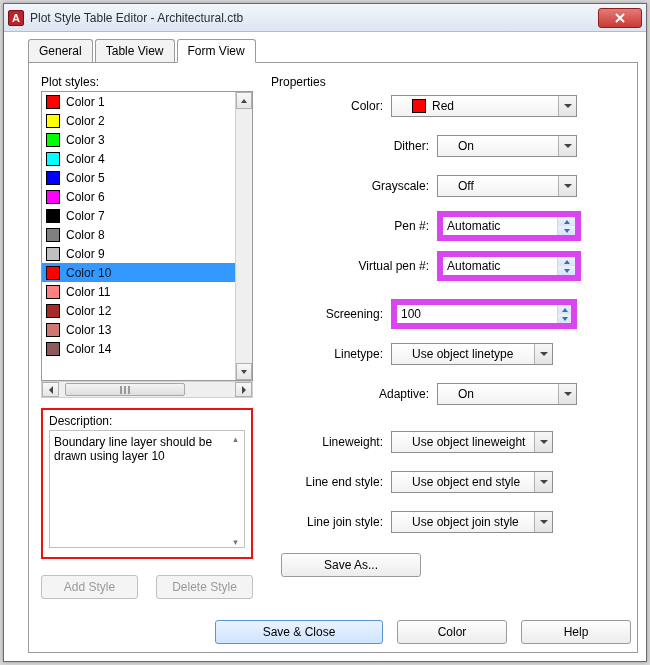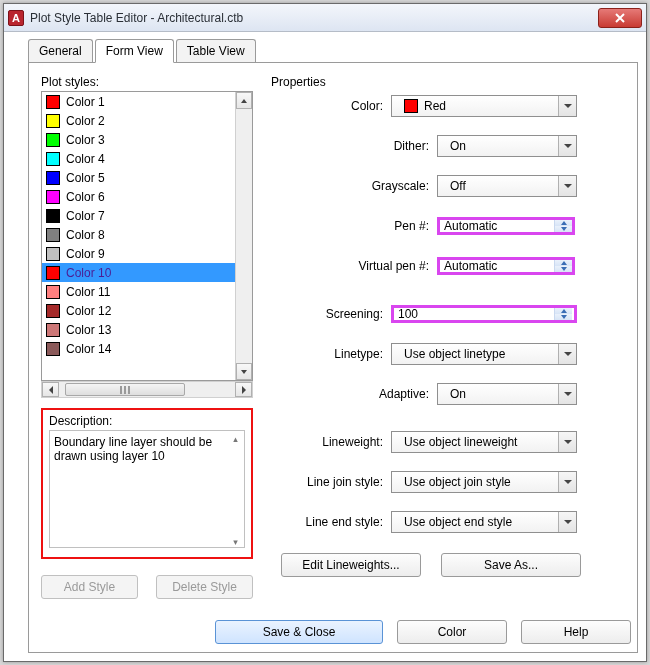--- a/index.html
+++ b/index.html
@@ -26,41 +26,41 @@
   .scroll-btn { height:17px; background:linear-gradient(#f8f8f8,#e6e6e6); border:1px solid #b0b0b0; display:flex;align-items:center;justify-content:center;}
   .scroll-track { flex:1; background:#efefef;}
   .scroll-h { height:17px; background:#efefef; border:1px solid #d0d0d0; border-top:1px solid #d0d0d0; display:flex; margin-top:0;}
   .scroll-h .scroll-btn{width:17px;height:15px;}
   .scroll-h .scroll-track{flex:1;display:flex;align-items:center;}
   .scroll-h .thumb{height:13px; width:120px; margin-left:6px; background:linear-gradient(#f4f4f4,#dedede); border:1px solid #a8a8a8; border-radius:2px; display:flex;align-items:center;justify-content:center;}
   .thumb .grip{width:10px;height:8px;display:flex;justify-content:space-between;}
   .thumb .grip span{width:2px;background:#9a9a9a;}
   .row { display:flex; align-items:center; height:19px; padding:0 4px;}
   .row .sw { width:14px; height:14px; border:1px solid #000; margin-right:6px;}
-  .row.sel { background:#3399ff; color:#4c1d95;}
+  .row.sel { background:#3399ff; color:#0f172a;}
   .desc-group { margin-top:10px; border:2px solid #e11; padding:4px 6px 6px 6px; }
   .desc-text { width:100%; height:118px; border:1px solid #c0c0c0; resize:none; padding:4px; background:#fff; color:#000;}
   .desc-wrap{position:relative;}
   .desc-wrap .mini-scroll{position:absolute;right:2px;top:2px;bottom:2px;width:15px;display:flex;flex-direction:column;}
   .desc-wrap .mini-scroll .up,.desc-wrap .mini-scroll .dn{height:14px;display:flex;align-items:center;justify-content:center;color:#777;font-size:9px;}
   .btn-row { display:flex; gap:18px; margin-top:16px;}
   .btn { height:24px; border:1px solid #9a9a9a; background:linear-gradient(#fdfdfd,#ededed); border-radius:3px; padding:0 14px; display:inline-flex;align-items:center;justify-content:center;}
   .btn.disabled { color:#9a9a9a; border-color:#c0c0c0; background:#f4f4f4;}
   .fieldset-title{ margin-bottom:6px;}
   .prop-rows { display:flex; flex-direction:column; gap:18px;}
   .prop-row { display:flex; align-items:center; height:22px;}
   .prop-row .plabel { width:120px; text-align:right; padding-right:8px;}
   .prop-row .pctrl { flex:1; display:flex; }
-  .combo { flex:1; height:22px; border:1px solid #8f8f8f; background:linear-gradient(#fff,#f2f2f2); display:flex; align-items:center; padding:0 12px; position:relative;}
+  .combo { flex:1; height:22px; border:1px solid #8f8f8f; background:linear-gradient(#fff,#f2f2f2); display:flex; align-items:center; padding:0 20px; position:relative;}
   .combo .dd { position:absolute; right:0; top:0; bottom:0; width:18px; border-left:1px solid #b0b0b0; display:flex;align-items:center;justify-content:center; background:linear-gradient(#f6f6f6,#e4e4e4);}
   .combo .sw { width:14px;height:14px;border:1px solid #000;margin-right:6px;}
-  .combo.wide { width:186px; flex:none;}
+  .combo.wide { width:162px; flex:none;}
   .combo.color { width:186px; flex:none;}
   .combo.narrow{ width:140px; flex:none;}
-  .spin { display:flex; border:3px solid #d946ef; height:18px;}
+  .spin { display:flex; border:6px solid #d946ef; height:30px;}
   .spin input { border:none; width:114px; padding:0 4px; outline:none;}
   .spin .sbtns { width:18px; display:flex; flex-direction:column; border-left:1px solid #c9d8ef;}
   .spin .sb { flex:1; background:linear-gradient(#eaf1fb,#d7e4f6); display:flex;align-items:center;justify-content:center;}
   .right-buttons { display:flex; gap:20px; margin-top:20px; justify-content:flex-start; padding-left:10px;}
   .right-buttons .btn{ width:140px;}
   .footer { position:absolute; left:0; right:0; bottom:8px; display:flex; justify-content:flex-end; gap:14px; padding-right:6px;}
   .footer .btn { width:110px;}
   .footer .btn.primary { background:linear-gradient(#eaf3ff,#cfe4ff); border-color:#5a93d6;}
   .tri { width:0;height:0;border-left:4px solid transparent;border-right:4px solid transparent;}
   .tri.dn{border-top:4px solid #444;}
@@ -80,22 +80,22 @@
     <div class="close-btn">
       <svg viewBox="0 0 10 10">
           <path d="M1 1 L9 9 M9 1 L1 9" stroke="#fff" stroke-width="2"></path>
         </svg>
     </div>
   </div>
 
   <div class="client">
     <div class="tabstrip">
       <div class="tab inactive">General</div>
+      <div class="tab inactive">Table View</div>
       <div class="tab active">Form View</div>
-      <div class="tab inactive">Table View</div>
     </div>
 
     <div class="tabpage">
       <div class="columns">
 
         <div class="col-left">
           <div class="label">Plot styles:</div>
           <div class="listbox-wrap">
             <div class="listbox" id="listbox">
                 <div class="row">
@@ -323,47 +323,46 @@
                   <div class="combo wide">
                     <span>Use object lineweight</span>
                     <div class="dd">
                       <div class="tri dn"></div>
                     </div>
                   </div>
                 </div>
             </div>
 
             <div class="prop-row">
+              <div class="plabel">Line end style:</div>
+              <div class="pctrl">
+                  <div class="combo wide">
+                    <span>Use object end style</span>
+                    <div class="dd">
+                      <div class="tri dn"></div>
+                    </div>
+                  </div>
+                </div>
+            </div>
+
+            <div class="prop-row">
               <div class="plabel">Line join style:</div>
               <div class="pctrl">
                   <div class="combo wide">
                     <span>Use object join style</span>
                     <div class="dd">
                       <div class="tri dn"></div>
                     </div>
                   </div>
                 </div>
             </div>
 
-            <div class="prop-row">
-              <div class="plabel">Line end style:</div>
-              <div class="pctrl">
-                  <div class="combo wide">
-                    <span>Use object end style</span>
-                    <div class="dd">
-                      <div class="tri dn"></div>
-                    </div>
-                  </div>
-                </div>
-            </div>
-
           </div>
 
           <div class="right-buttons">
-            <div class="btn">Edit Lineweights...</div>
             <div class="btn">Save As...</div>
           </div>
         </div>
       </div>
 
       <div class="footer">
         <div class="btn primary" style="width:168px">Save &amp; Close</div>
         <div class="btn">Color</div>
         <div class="btn">Help</div>
       </div>

